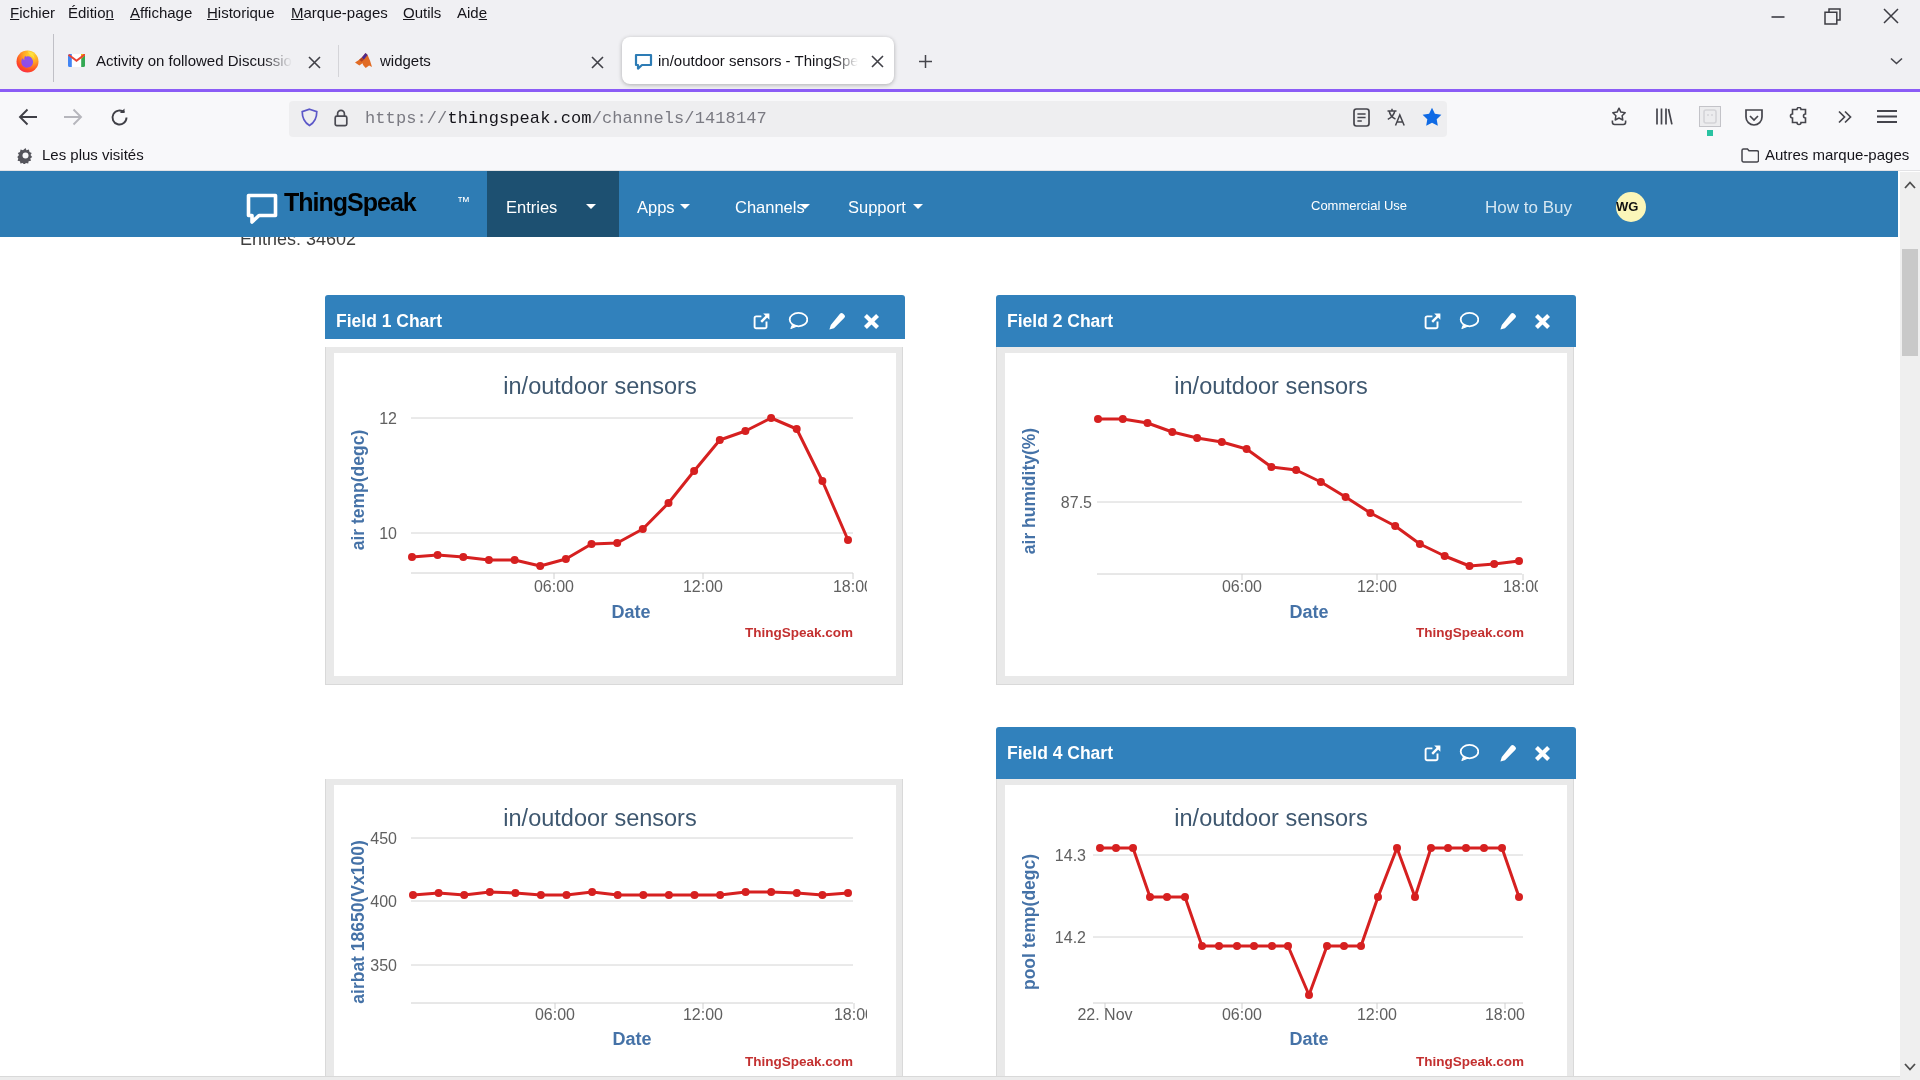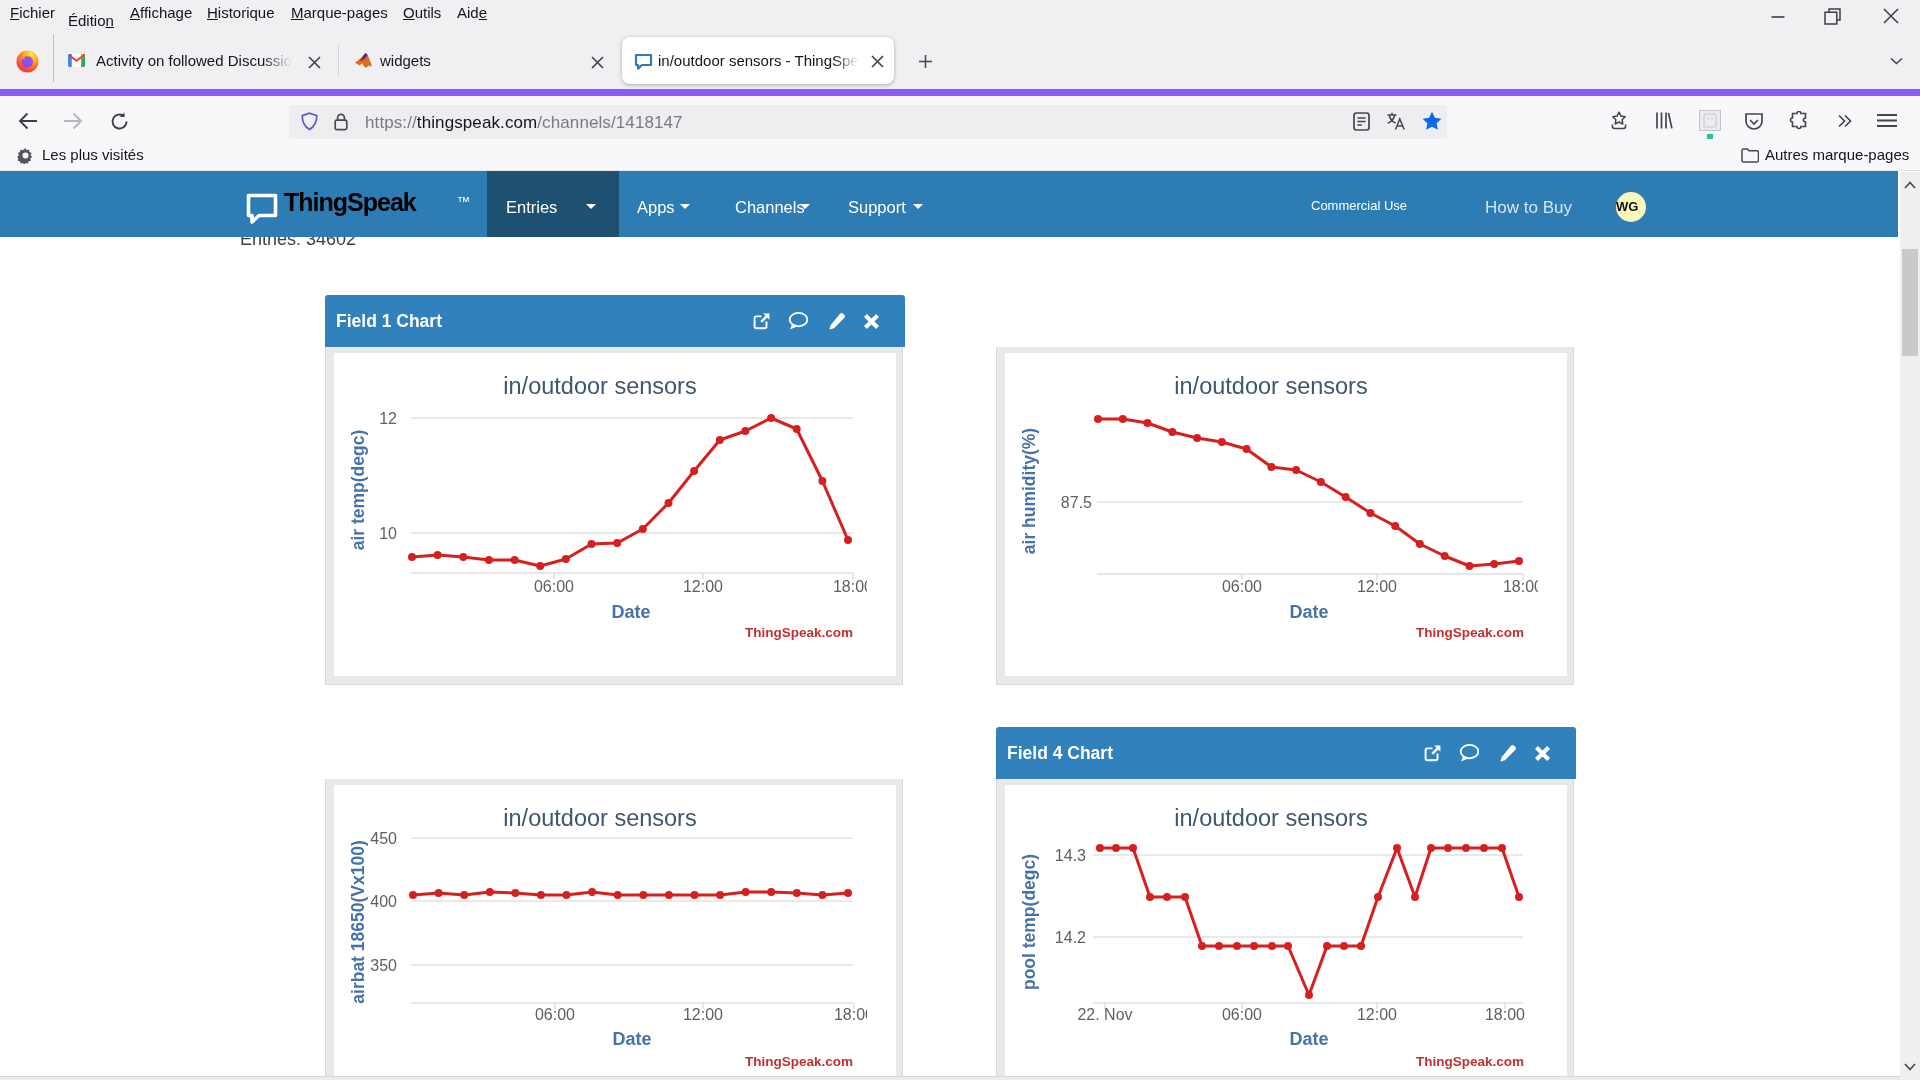--- a/index.html
+++ b/index.html
@@ -2,21 +2,21 @@
 <html><head><meta charset="utf-8">
 <style>
   html,body{margin:0;padding:0}
   body{width:1920px;height:1080px;overflow:hidden;position:relative;background:#fff;font-family:'Liberation Sans',sans-serif}
   div{box-sizing:border-box}
 </style></head>
 <body>
 
 <div style="position:absolute;left:0;top:0;width:1920px;height:89px;background:#f0f0f3;font-family:'Liberation Sans',sans-serif;font-size:15px;color:#15141a">
   <span style="position:absolute;left:10px;top:4px"><u>F</u>ichier</span>
-    <span style="position:absolute;left:68px;top:12px">Éditio<u>n</u></span>
+    <span style="position:absolute;left:68px;top:4px">Éditio<u>n</u></span>
     <span style="position:absolute;left:130px;top:4px"><u>A</u>ffichage</span>
     <span style="position:absolute;left:207px;top:4px"><u>H</u>istorique</span>
     <span style="position:absolute;left:291px;top:4px"><u>M</u>arque-pages</span>
     <span style="position:absolute;left:403px;top:4px"><u>O</u>utils</span>
     <span style="position:absolute;left:457px;top:4px">Aid<u>e</u></span>
   <svg width="14" height="4" viewBox="0 0 14 4" style="position:absolute;left:1771px;top:15px">
       <path d="M0.5 2h13" stroke="#3c3c43" stroke-width="1.6"></path>
     </svg>
   <svg width="17" height="17" viewBox="0 0 17 17" style="position:absolute;left:1824px;top:8px">
       <path d="M5 4.2 V1 H16 V12 H12.8 M1 4.2 H12.8 V16 H1 Z" fill="none" stroke="#3c3c43" stroke-width="1.5"></path>
@@ -68,21 +68,21 @@
       <path d="M1 1 L12 12 M12 1 L1 12" stroke="#404047" stroke-width="1.6"></path>
     </svg>
   <svg width="15" height="15" viewBox="0 0 15 15" style="position:absolute;left:918px;top:54px">
       <path d="M7.5 1v13M1 7.5h13" stroke="#45454c" stroke-width="1.5"></path>
     </svg>
   <svg width="13" height="8" viewBox="0 0 13 8" style="position:absolute;left:1890px;top:57px">
       <path d="M1 1.5 6.5 6.5 12 1.5" stroke="#45454c" stroke-width="1.6" fill="none"></path>
     </svg>
 </div>
 
-<div style="position:absolute;left:0;top:89px;width:1920px;height:50px;background:#f8f8fa;border-top:7px solid #8b5cf6;font-family:Liberation Sans, sans-serif">
+<div style="position:absolute;left:0;top:89px;width:1920px;height:50px;background:#f8f8fa;border-top:3px solid #8b5cf6;font-family:Liberation Mono, monospace">
   <svg width="20" height="18" viewBox="0 0 20 18" style="position:absolute;left:18px;top:16px">
 <path d="M9.5 1.5 2 9l7.5 7.5M2.5 9H19" fill="none" stroke="#3f3f46" stroke-width="1.9"></path>
     </svg>
     <svg width="20" height="18" viewBox="0 0 20 18" style="position:absolute;left:63px;top:16px">
 <path d="M10.5 1.5 18 9l-7.5 7.5M17.5 9H1" fill="none" stroke="#b6b6bc" stroke-width="1.9"></path>
     </svg>
     <svg width="19" height="19" viewBox="0 0 19 19" style="position:absolute;left:110px;top:16px">
 <path d="M16.5 9.5a7 7 0 1 1-2.2-5.1" fill="none" stroke="#3f3f46" stroke-width="1.9"></path>
 <path d="M14.5 0.5v4.6H9.9z" fill="#3f3f46"></path>
     </svg>
@@ -142,21 +142,21 @@
     </svg>
   <div style="position:absolute;left:42px;top:7px">Les plus visités</div>
   <svg width="18" height="15" viewBox="0 0 18 15" style="position:absolute;left:1741px;top:9px">
 <path d="M1 2.5A1.5 1.5 0 0 1 2.5 1h4L8 2.8h8A1.5 1.5 0 0 1 17.5 4.3V12.5A1.5 1.5 0 0 1 16 14H2.5A1.5 1.5 0 0 1 1 12.5z" fill="none" stroke="#45454c" stroke-width="1.5"></path>
     </svg>
   <div style="position:absolute;left:1765px;top:7px">Autres marque-pages</div>
 </div>
 <div style="position:absolute;left:0;top:171px;width:1920px;height:909px;background:#fff;overflow:hidden">
   <div style="position:absolute;left:240px;top:58px;font-family:'Liberation Sans',sans-serif;font-size:18px;color:#404040;z-index:1">Entries: 34602</div>
   <div style="position:absolute;left:325px;top:124px;width:580px;height:390px">
-      <div style="position:absolute;left:0;top:0;width:580px;height:52px;background:#3181bc;border-radius:3px 3px 0 0">
+      <div style="position:absolute;left:0;top:0;width:580px;height:44px;background:#3181bc;border-radius:3px 3px 0 0">
         <div style="position:absolute;left:11px;top:0;height:52px;line-height:52px;font-size:17.5px;font-weight:bold;color:#fff">Field 1 Chart</div>
         <svg width="20" height="20" viewBox="0 0 20 20" style="position:absolute;left:427px;top:16px">
 <path d="M14.5 10.5v5.2a1.6 1.6 0 0 1-1.6 1.6H4.2a1.6 1.6 0 0 1-1.6-1.6V7a1.6 1.6 0 0 1 1.6-1.6h5.2" fill="none" stroke="#fff" stroke-width="1.9"></path>
 <path d="M9.2 10.8 16.4 3.6" stroke="#fff" stroke-width="2.4" fill="none"></path>
 <path d="M11.2 2.6h6.2v6.2z" fill="#fff"></path>
         </svg>
         <svg width="20" height="20" viewBox="0 0 20 20" style="position:absolute;left:463px;top:16px">
 <ellipse cx="10.5" cy="8.6" rx="8.8" ry="6.7" fill="none" stroke="#fff" stroke-width="1.8"></ellipse>
 <path d="M4.6 13.4 2.8 17.6 9.2 15.1" fill="#fff" stroke="#fff" stroke-width="1"></path>
         </svg>
@@ -203,20 +203,38 @@
           <circle cx="385.8" cy="87" r="4" fill="#d62020"></circle>
           <circle cx="411.4" cy="78" r="4" fill="#d62020"></circle>
           <circle cx="437.1" cy="65" r="4" fill="#d62020"></circle>
           <circle cx="462.7" cy="76" r="4" fill="#d62020"></circle>
           <circle cx="488.4" cy="128" r="4" fill="#d62020"></circle>
           <circle cx="514.0" cy="187" r="4" fill="#d62020"></circle>
         </svg>
       </div>
     </div>
     <div style="position:absolute;left:996px;top:124px;width:580px;height:390px">
+      <div style="position:absolute;left:0;top:0;width:580px;height:52px;background:#3181bc;border-radius:3px 3px 0 0">
+        <div style="position:absolute;left:11px;top:0;height:52px;line-height:52px;font-size:17.5px;font-weight:bold;color:#fff">Field 2 Chart</div>
+        <svg width="20" height="20" viewBox="0 0 20 20" style="position:absolute;left:427px;top:16px">
+<path d="M14.5 10.5v5.2a1.6 1.6 0 0 1-1.6 1.6H4.2a1.6 1.6 0 0 1-1.6-1.6V7a1.6 1.6 0 0 1 1.6-1.6h5.2" fill="none" stroke="#fff" stroke-width="1.9"></path>
+<path d="M9.2 10.8 16.4 3.6" stroke="#fff" stroke-width="2.4" fill="none"></path>
+<path d="M11.2 2.6h6.2v6.2z" fill="#fff"></path>
+        </svg>
+        <svg width="20" height="20" viewBox="0 0 20 20" style="position:absolute;left:463px;top:16px">
+<ellipse cx="10.5" cy="8.6" rx="8.8" ry="6.7" fill="none" stroke="#fff" stroke-width="1.8"></ellipse>
+<path d="M4.6 13.4 2.8 17.6 9.2 15.1" fill="#fff" stroke="#fff" stroke-width="1"></path>
+        </svg>
+        <svg width="20" height="20" viewBox="0 0 20 20" style="position:absolute;left:502px;top:16px">
+<path d="M13.2 2.6a1.9 1.9 0 0 1 2.7 0l1.5 1.5a1.9 1.9 0 0 1 0 2.7L7 17.2l-4.6 1.4L3.8 14z" fill="#fff"></path>
+        </svg>
+        <svg width="17" height="17" viewBox="0 0 17 17" style="position:absolute;left:538px;top:18px">
+<path d="M1 3.9 3.9 1 8.5 5.6 13.1 1 16 3.9 11.4 8.5 16 13.1 13.1 16 8.5 11.4 3.9 16 1 13.1 5.6 8.5z" fill="#fff"></path>
+        </svg>
+      </div>
       <div style="position:absolute;left:0;top:52px;width:578px;height:338px;background:#e9e9e9;border:1px solid #d9d9d9;border-top:none"></div>
       <div style="position:absolute;left:9px;top:58px;width:562px;height:323px;background:#fff">
         <svg width="562" height="323" viewBox="0 0 562 323" xmlns="http://www.w3.org/2000/svg" style="position:absolute;left:0;top:0">
           <rect width="562" height="323" fill="#ffffff"></rect>
           <text x="266" y="41" text-anchor="middle" font-family="Liberation Sans, sans-serif" font-size="23.5" fill="#3E576F">in/outdoor sensors</text>
           <path d="M92,149H517" stroke="#d4d4d4" stroke-width="1" fill="none"></path>
           <path d="M92,221H517" stroke="#d0d0d0" stroke-width="1" fill="none"></path>
           <path d="M237,221v6" stroke="#d0d0d0" stroke-width="1"></path>
           <path d="M372,221v6" stroke="#d0d0d0" stroke-width="1"></path>
           <path d="M518,221v6" stroke="#d0d0d0" stroke-width="1"></path>

